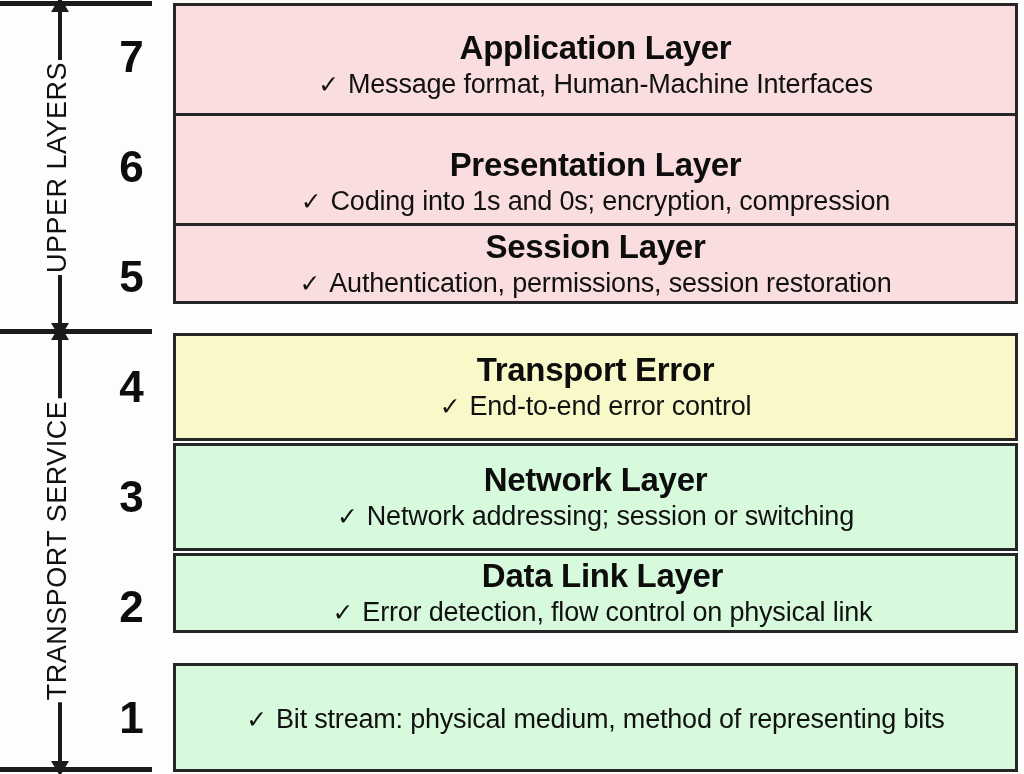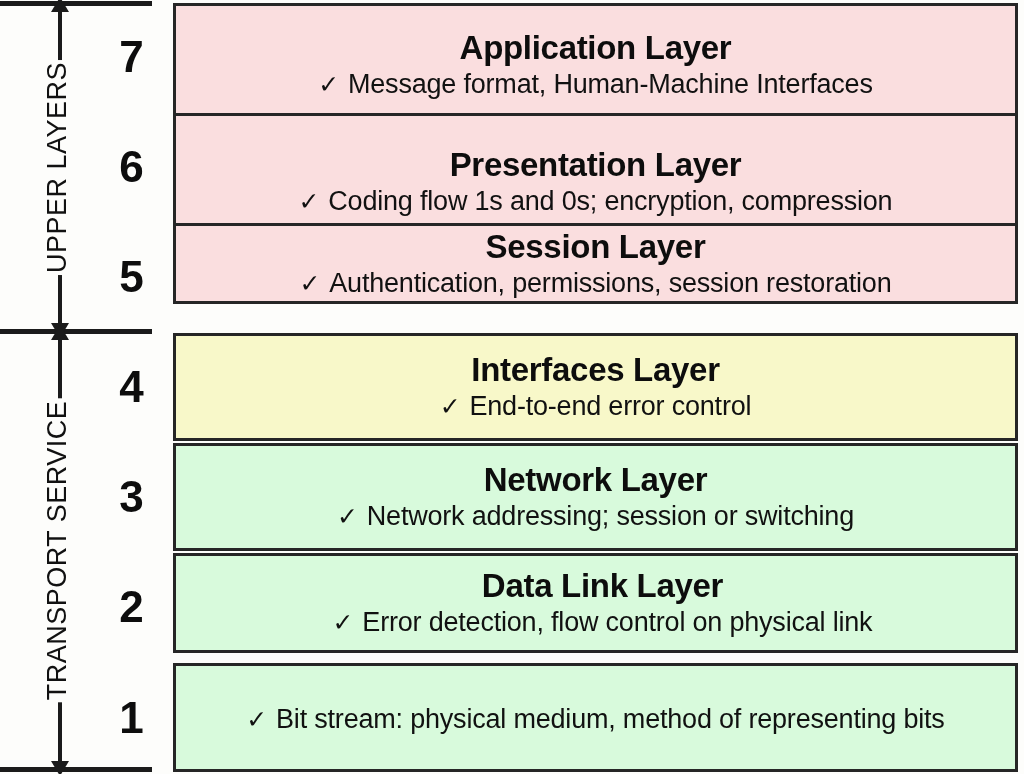--- a/index.html
+++ b/index.html
@@ -211,49 +211,49 @@
       <div class="layer-desc">
         <span class="check-icon">✓</span>
         <span>Message format, Human-Machine Interfaces</span>
       </div>
     </div>
 
     <div class="layer-box" style="top: 113px; height: 138px; background: rgb(250, 222, 223);">
       <div class="layer-title">Presentation Layer</div>
       <div class="layer-desc">
         <span class="check-icon">✓</span>
-        <span>Coding flow 1s and 0s; encryption, compression</span>
+        <span>Coding into 1s and 0s; encryption, compression</span>
       </div>
     </div>
 
     <div class="layer-box" style="top: 223px; height: 81px; background: rgb(250, 222, 223);">
       <div class="layer-title">Session Layer</div>
       <div class="layer-desc">
         <span class="check-icon">✓</span>
         <span>Authentication, permissions, session restoration</span>
       </div>
     </div>
 
     <div class="layer-box" style="top: 333px; height: 108px; background: rgb(248, 248, 201);">
-      <div class="layer-title">Interfaces Layer</div>
+      <div class="layer-title">Transport Error</div>
       <div class="layer-desc">
         <span class="check-icon">✓</span>
         <span>End-to-end error control</span>
       </div>
     </div>
 
     <div class="layer-box" style="top: 443px; height: 108px; background: rgb(216, 250, 220);">
       <div class="layer-title">Network Layer</div>
       <div class="layer-desc">
         <span class="check-icon">✓</span>
         <span>Network addressing; session or switching</span>
       </div>
     </div>
 
-    <div class="layer-box" style="top: 553px; height: 100px; background: rgb(216, 250, 220); padding-left: 14px;">
+    <div class="layer-box" style="top: 553px; height: 80px; background: rgb(216, 250, 220); padding-left: 14px;">
       <div class="layer-title">Data Link Layer</div>
       <div class="layer-desc">
         <span class="check-icon">✓</span>
         <span>Error detection, flow control on physical link</span>
       </div>
     </div>
 
     <div class="layer-box" style="top: 663px; height: 109px; background: rgb(216, 250, 220);">
       <div class="layer-desc">
         <span class="check-icon">✓</span>

